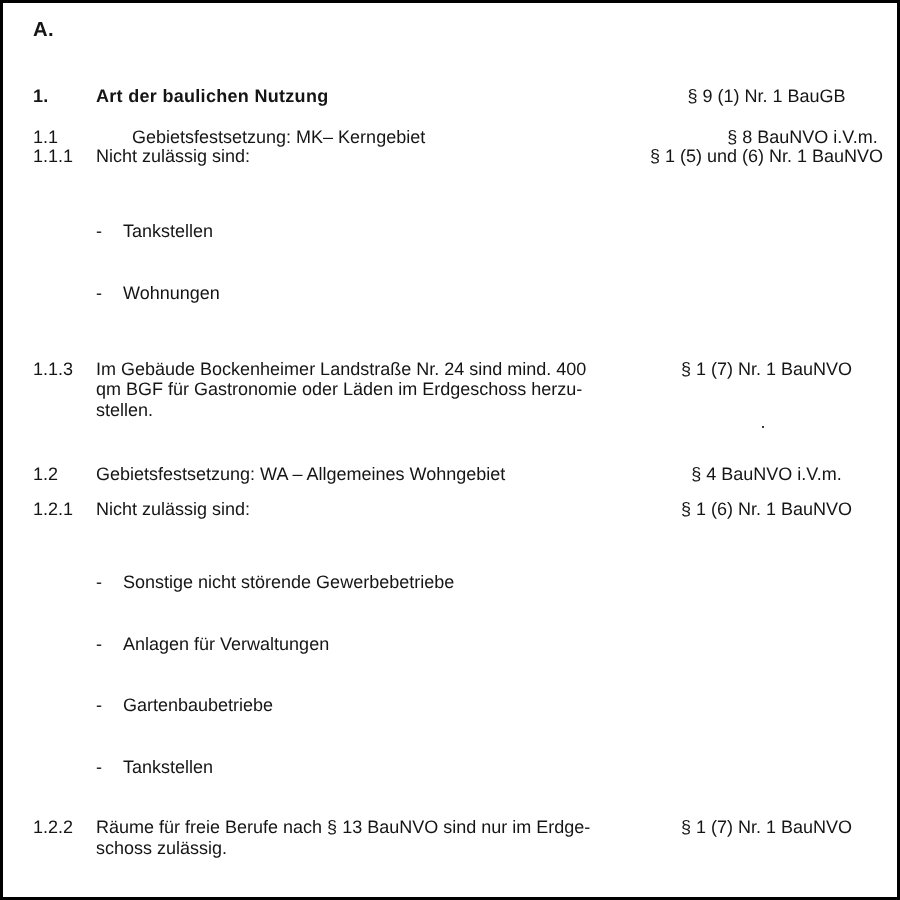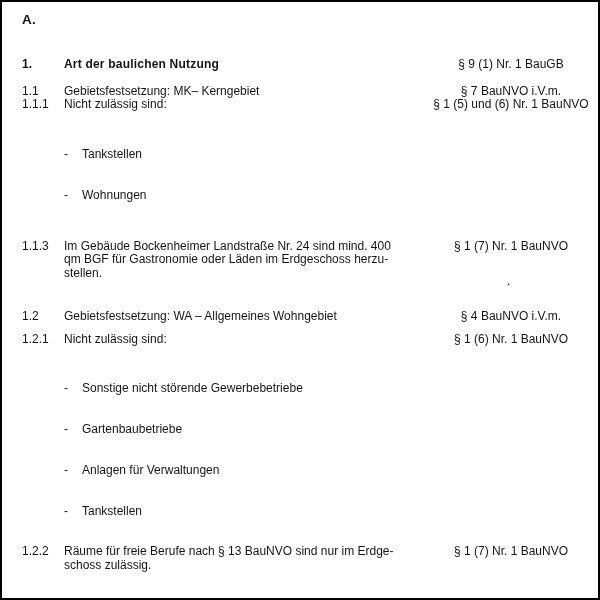--- a/index.html
+++ b/index.html
@@ -32,21 +32,21 @@
   .bold .num, .bold .txt { font-weight: bold; letter-spacing: 0.2px; }
   .underline .txt { text-underline-offset: 2px; }
 
   .bullet { line-height: 14px; white-space: pre; }
   .dash { display: inline-block; width: 18px; }
 
   .mt8  { margin-top: 8px; }
   .mt9  { margin-top: 9px; }
   .mt10 { }
   .mt11 { margin-top: 11px; }
-  .mt13 { margin-top: 13px; }
+  .mt13 { margin-top: 13px; gap: 24px; }
   .mt30 { margin-top: 30px; }
 
   .artifact-dot {
     position: absolute;
     left: 505px;
     top: 272px;
     font-size: 12px;
     color: #151515;
   }
 </style>
@@ -62,21 +62,21 @@
 
   <div class="row bold mt30">
     <div class="num">1.</div>
     <div class="txt">Art der baulichen Nutzung</div>
     <div class="ref">§ 9 (1) Nr. 1 BauGB</div>
   </div>
 
   <div class="row underline mt13">
     <div class="num">1.1</div>
     <div class="txt">Gebietsfestsetzung: MK– Kerngebiet</div>
-    <div class="ref">§ 7 BauNVO i.V.m.</div>
+    <div class="ref">§ 8 BauNVO i.V.m.</div>
   </div>
 
   <div class="row mt10">
     <div class="num">1.1.1</div>
     <div class="txt">Nicht zulässig sind:</div>
     <div class="ref">§ 1 (5) und (6) Nr. 1 BauNVO</div>
   </div>
 
   <div class="row mt8">
     <div class="num"></div>
@@ -104,22 +104,22 @@
   <div class="row mt9">
     <div class="num">1.2.1</div>
     <div class="txt">Nicht zulässig sind:</div>
     <div class="ref">§ 1 (6) Nr. 1 BauNVO</div>
   </div>
 
   <div class="row mt8">
     <div class="num"></div>
     <div class="txt">
       <div class="bullet"><span class="dash">-</span><span>Sonstige nicht störende Gewerbebetriebe</span></div>
+      <div class="bullet"><span class="dash">-</span><span>Anlagen für Verwaltungen</span></div>
       <div class="bullet"><span class="dash">-</span><span>Gartenbaubetriebe</span></div>
-      <div class="bullet"><span class="dash">-</span><span>Anlagen für Verwaltungen</span></div>
       <div class="bullet"><span class="dash">-</span><span>Tankstellen</span></div>
     </div>
     <div class="ref"></div>
   </div>
 
   <div class="row mt10">
     <div class="num">1.2.2</div>
     <div class="txt">Räume für freie Berufe nach § 13 BauNVO sind nur im Erdge-
 schoss zulässig.</div>
     <div class="ref">§ 1 (7) Nr. 1 BauNVO</div>

